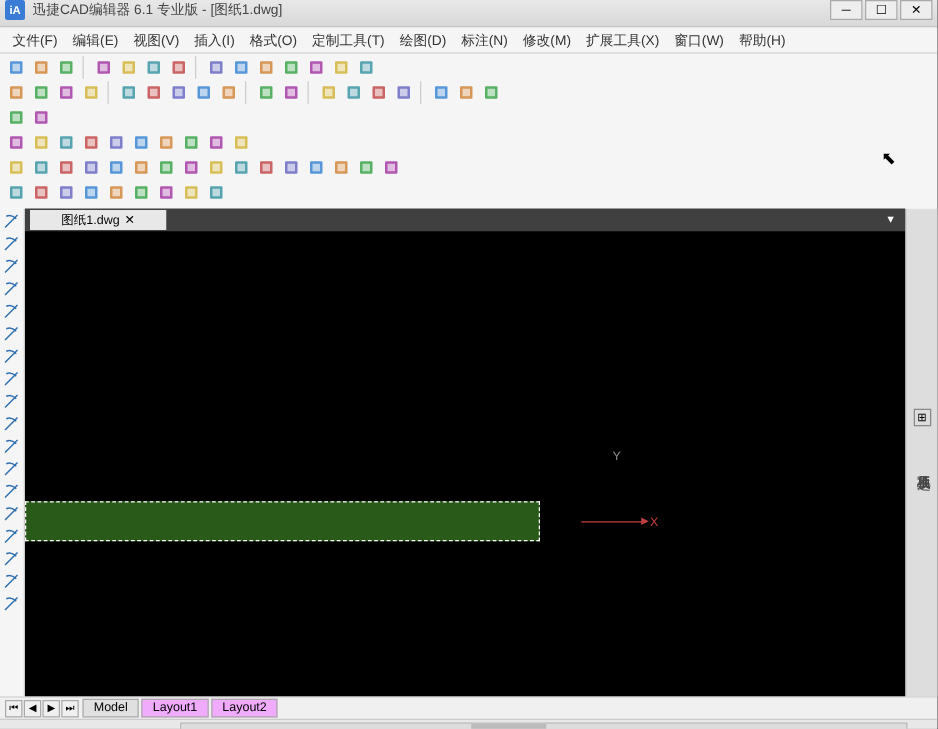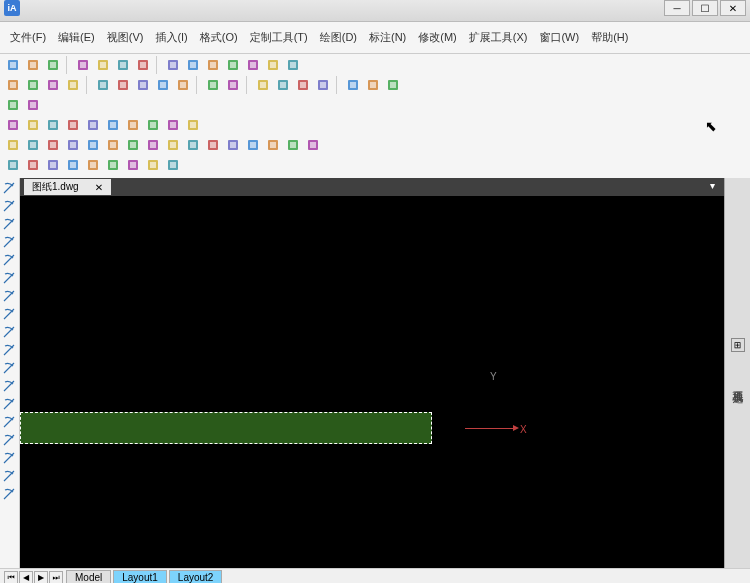--- a/index.html
+++ b/index.html
@@ -4,65 +4,66 @@
 <style>
 * { margin: 0; padding: 0; box-sizing: border-box; font-family: "Microsoft YaHei", SimSun, sans-serif; }
 body { width: 750px; height: 583px; background: #f0f0f0; overflow: hidden; font-size: 11px; position: relative; }
 
 .title-bar { height: 22px; background: linear-gradient(#e8e8e8, #d8d8d8); display: flex; align-items: flex-start; padding: 0 4px; border-bottom: 1px solid #bbb; }
 .title-bar .app-icon { width: 16px; height: 16px; background: #3a7bd5; border-radius: 2px; display: inline-flex; align-items: center; justify-content: center; color: #fff; font-size: 9px; font-weight: bold; }
 .title-bar .title-text { margin-left: 6px; color: #444; font-size: 11px; }
 .title-bar .win-btns { margin-left: auto; display: flex; gap: 2px; }
 .title-bar .win-btn { width: 26px; height: 16px; border: 1px solid #aaa; background: #eee; display: flex; align-items: center; justify-content: center; font-size: 10px; cursor: pointer; }
 
-.menu-bar { height: 32px; background: #f5f5f5; display: flex; align-items: center; padding: 0 4px; border-bottom: 1px solid #ccc; }
+.menu-bar { height: 21px; background: #f5f5f5; display: flex; align-items: center; padding: 0 4px; border-bottom: 1px solid #ccc; }
 .menu-item { padding: 2px 6px; cursor: pointer; font-size: 11px; color: #333; }
 
 .toolbar-area { background: #f5f5f5; padding: 2px 4px; }
 .toolbar-row { display: flex; gap: 2px; margin-bottom: 2px; flex-wrap: wrap; align-items: center; }
 .tbtn { width: 18px; height: 18px; border: 1px solid transparent; display: inline-flex; align-items: center; justify-content: center; cursor: pointer; border-radius: 2px; }
 .tbtn svg { width: 14px; height: 14px; }
 .sep { width: 4px; height: 18px; border-left: 1px solid #ccc; margin: 0 2px; }
 
 .main-area { display: flex; height: 390px; background: #fff; }
 .left-toolbar { width: 20px; background: #f5f5f5; border-right: 1px solid #ccc; display: flex; flex-direction: column; gap: 2px; padding: 2px 1px; }
 .left-toolbar .tbtn { width: 16px; height: 16px; }
 
 .canvas-area { flex: 1; background: #000; position: relative; }
 .tab-strip { height: 18px; background: #404040; display: flex; align-items: center; padding: 0 4px; }
-.tab { background: #e8e8e8; padding: 1px 8px; font-size: 10px; display: flex; align-items: center; gap: 16px; }
+.tab { background: #e8e8e8; padding: 1px 25px; font-size: 10px; display: flex; align-items: center; gap: 4px; }
 .tab .close { cursor: pointer; font-size: 10px; }
 .drawing { position: absolute; top: 18px; left: 0; right: 0; bottom: 0; }
 .green-rect { position: absolute; left: 0px; top: 216px; width: 412px; height: 32px; background: #2a5a1a; border: 1px dashed #fff; }
 .axis-y { position: absolute; left: 470px; top: 175px; color: #888; font-size: 10px; }
 .axis-x { position: absolute; left: 500px; top: 228px; color: #c04040; font-size: 10px; }
 .axis-arrow { position: absolute; left: 445px; top: 232px; width: 50px; height: 1px; background: #c04040; }
 .axis-arrow::after { content: ''; position: absolute; right: -4px; top: -3px; border-left: 6px solid #c04040; border-top: 3px solid transparent; border-bottom: 3px solid transparent; }
 .scroll-down { position: absolute; top: 2px; right: 2px; width: 12px; height: 12px; color: #fff; font-size: 10px; }
 
 .right-panel { width: 26px; background: #ddd; border-left: 1px solid #aaa; display: flex; flex-direction: column; align-items: center; justify-content: center; position: relative; }
 .right-panel .expand { position: absolute; top: 160px; width: 14px; height: 14px; border: 1px solid #888; font-size: 9px; display: flex; align-items: center; justify-content: center; }
 .right-panel .vtext { writing-mode: vertical-rl; font-size: 11px; color: #444; margin-top: 20px; }
 
 .layout-tabs { height: 18px; background: #f0f0f0; border-top: 1px solid #ccc; display: flex; align-items: center; padding: 0 4px; font-size: 10px; }
 .layout-tabs .nav-btn { width: 14px; height: 14px; border: 1px solid #aaa; display: flex; align-items: center; justify-content: center; cursor: pointer; font-size: 8px; margin-right: 1px; }
-.layout-tabs .ltab { padding: 1px 8px; border: 1px solid #aaa; background: #7dd3fc; margin-left: 2px; cursor: pointer; }
+.layout-tabs .ltab { padding: 1px 8px; border: 1px solid #aaa; background: #f0abfc; margin-left: 2px; cursor: pointer; }
 .layout-tabs .ltab.active { background: #e0e0e0; font-weight: normal; }
 
 .scrollbar-h { height: 16px; background: #e8e8e8; border-top: 1px solid #ccc; display: flex; align-items: center; padding: 0 4px; }
 .scrollbar-h .track { flex: 1; height: 12px; background: #ddd; margin: 0 20px 0 140px; position: relative; border: 1px solid #bbb; }
 .scrollbar-h .thumb { position: absolute; left: 40%; width: 60px; height: 100%; background: #bbb; }
 
 .cursor-arrow { position: absolute; left: 705px; top: 118px; font-size: 14px; color: #000; pointer-events: none; }
 </style>
 </head>
 <body>
 
 <div class="title-bar">
   <span class="app-icon">iA</span>
+  <span class="title-text">迅捷CAD编辑器 6.1 专业版 - [图纸1.dwg]</span>
   <div class="win-btns">
     <div class="win-btn">─</div>
     <div class="win-btn">☐</div>
     <div class="win-btn">✕</div>
   </div>
 </div>
 
 <div class="menu-bar">
   <span class="menu-item">文件(F)</span>
   <span class="menu-item">编辑(E)</span>

